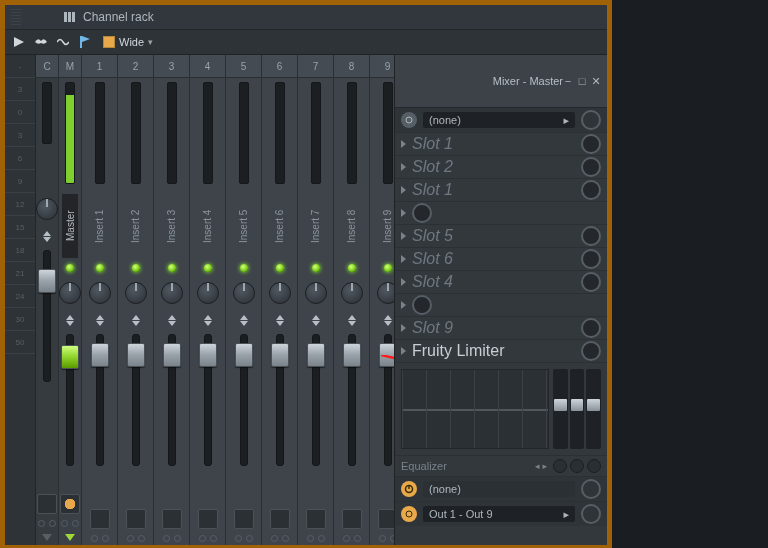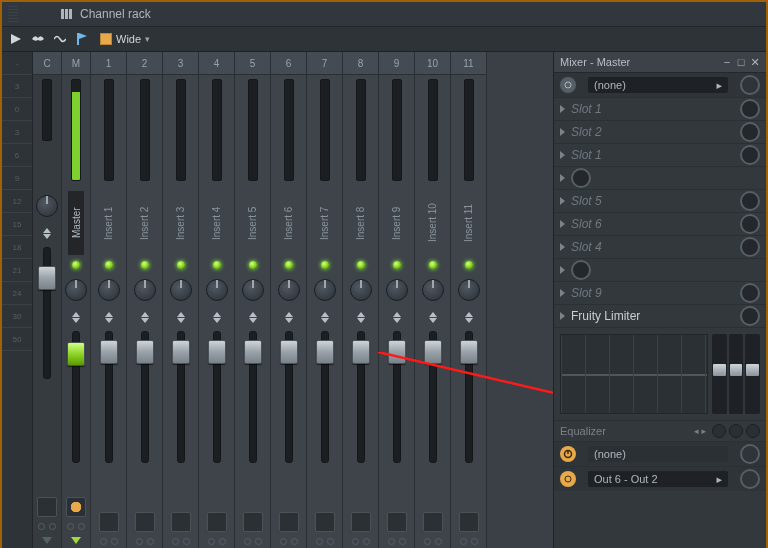--- a/index.html
+++ b/index.html
@@ -1,16 +1,16 @@
 <!DOCTYPE html>
 <html><head>
 <meta charset="utf-8">
 <style>
 html,body{margin:0;padding:0;width:768px;height:548px;background:#1a1d21;font-family:"Segoe UI",Arial,sans-serif;font-size:11px;color:#8a9199;overflow:hidden;-webkit-font-smoothing:antialiased}
-.window{position:relative;width:768px;height:548px;background:#f9a8d4;border:2px solid #a16207;box-sizing:border-box}
+.window{position:relative;width:612px;height:548px;background:#f9a8d4;border:5px solid #a16207;box-sizing:border-box}
 
 .topstrip{height:24px;background:#32373d;border-bottom:1px solid #22262a;display:flex;align-items:center}
 .dots{width:10px;height:16px;margin:0 6px;background:repeating-linear-gradient(#4b535a 0 1px,transparent 1px 3px);opacity:.4}
 .chrack{display:flex;align-items:center;color:#aeb6bd;font-size:12px}
 .chrack svg{margin-right:6px}
 
 .toolbar{height:24px;background:#2e3338;border-bottom:1px solid #1f2326;display:flex;align-items:center;padding-left:6px;gap:6px}
 .tbtn{width:16px;height:16px;display:flex;align-items:center;justify-content:center;color:#c7ced4}
 .wide{display:flex;align-items:center;gap:4px;padding:0 4px}
 .wide .sq{width:10px;height:10px;background:#e8a94b;border:1px solid #b8863b}
@@ -41,29 +41,29 @@
 .fslot{width:6px;height:130px;background:#1b1f22;border-radius:3px;position:relative;border:1px solid #14171a}
 .fcap{position:absolute;left:50%;transform:translateX(-50%);width:16px;height:22px;border-radius:2px;background:linear-gradient(#cdd4da,#9aa2a9 50%,#7a828a);border:1px solid #4a5258;box-shadow:0 1px 1px #0008}
 .fcap.green{background:linear-gradient(#cfff80,#8ed42a 50%,#5a9a00)}
 .routebox{width:18px;height:18px;border:1px solid #4a5258;border-radius:2px;background:#2b3035;margin:3px 0}
 .mini{display:flex;gap:4px;margin:3px 0}
 .mini .dot{width:5px;height:5px;border-radius:50%;border:1px solid #565e66}
 .downarr{width:0;height:0;border-left:5px solid transparent;border-right:5px solid transparent;border-top:7px solid #9fd83a;margin:4px 0}
 .downarr.dim{border-top-color:#565e66}
 
 .rpanel{width:212px;background:#33383d;border-left:1px solid #1f2326;display:flex;flex-direction:column}
-.rtitle{height:20px;background:#3c4248;display:flex;align-items:center;justify-content:space-between;padding:0 6px;color:#b7bfc6;border-bottom:1px solid #24282c}
+.rtitle{height:20px;background:#3c4248;display:flex;align-items:center;justify-content:flex-end;padding:16px 6px;color:#b7bfc6;border-bottom:1px solid #24282c}
 .wbtns{display:flex;gap:4px;align-items:center}
 .wbtn{width:10px;height:10px;color:#aeb6bd;font-size:11px;line-height:10px;text-align:center}
 .slotrow{height:22px;display:flex;align-items:center;padding:0 6px;border-bottom:1px solid #2b3035}
 .slotrow .tri{width:0;height:0;border-top:4px solid transparent;border-bottom:4px solid transparent;border-left:5px solid #7a828a;margin-right:6px}
-.slotrow .lbl{flex:1;color:#6f7880;font-style:italic;font-size:12px}
+.slotrow .lbl{flex:1;color:#6f7880;font-style:italic;font-size:16px}
 .slotrow.used .lbl{color:#c7ced4;font-style:normal}
 .slotrow .ring{width:16px;height:16px;border-radius:50%;border:2px solid #565e66;background:#24282c}
-.inputrow{height:24px;display:flex;align-items:center;gap:12px;padding:0 6px;border-bottom:1px solid #2b3035;background:#2f3439}
+.inputrow{height:24px;display:flex;align-items:center;gap:6px;padding:0 6px;border-bottom:1px solid #2b3035;background:#2f3439}
 .inputrow .circ{width:16px;height:16px;border-radius:50%;background:#e8a94b;display:flex;align-items:center;justify-content:center}
 .inputrow .circ.gray{background:#565e66}
 .inputrow .sel{flex:1;height:16px;background:#1e2226;border-radius:2px;display:flex;align-items:center;padding:0 6px;color:#aeb6bd;font-size:11px}
 .eqarea{height:80px;display:flex;gap:4px;padding:6px;border-bottom:1px solid #2b3035}
 .eqgraph{flex:1;background:#2b3035;border:1px solid #22262a;position:relative}
 .eqgraph:before{content:"";position:absolute;left:0;right:0;top:50%;height:2px;background:rgba(200,200,200,.25)}
 .eqgraph:after{content:"";position:absolute;inset:0;background:repeating-linear-gradient(90deg,#3a4046 0 1px,transparent 1px 24px)}
 .eqfaders{width:48px;display:flex;gap:2px}
 .eqf{flex:1;background:#1e2226;border-radius:2px;position:relative}
 .eqf .cap{position:absolute;left:1px;right:1px;height:12px;top:38%;background:linear-gradient(#cdd4da,#8a9199);border-radius:1px}
@@ -598,20 +598,20 @@
         <div style="width:16px;height:16px;border-radius:50%;border:2px solid #565e66"></div>
       </div>
 
       <div class="inputrow" style="border-bottom:none">
         <div class="circ">
             <svg width="10" height="10" viewBox="0 0 10 10">
               <circle cx="5" cy="5" r="3" fill="none" stroke="#3a2a00"></circle>
             </svg>
           </div>
         <div class="sel">
-            <span>Out 6 - Out 2</span>
+            <span>Out 1 - Out 9</span>
             <span style="margin-left:auto">▸</span>
           </div>
         <div style="width:16px;height:16px;border-radius:50%;border:2px solid #565e66"></div>
       </div>
     </div>
   </div>
 </div>
 
 </body></html>

